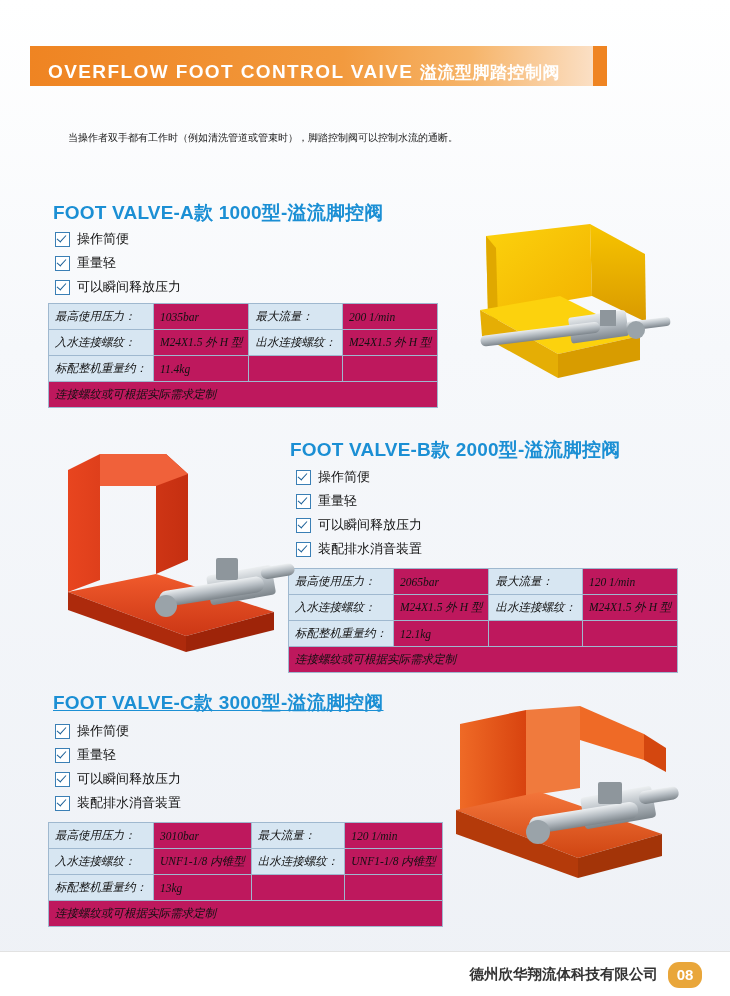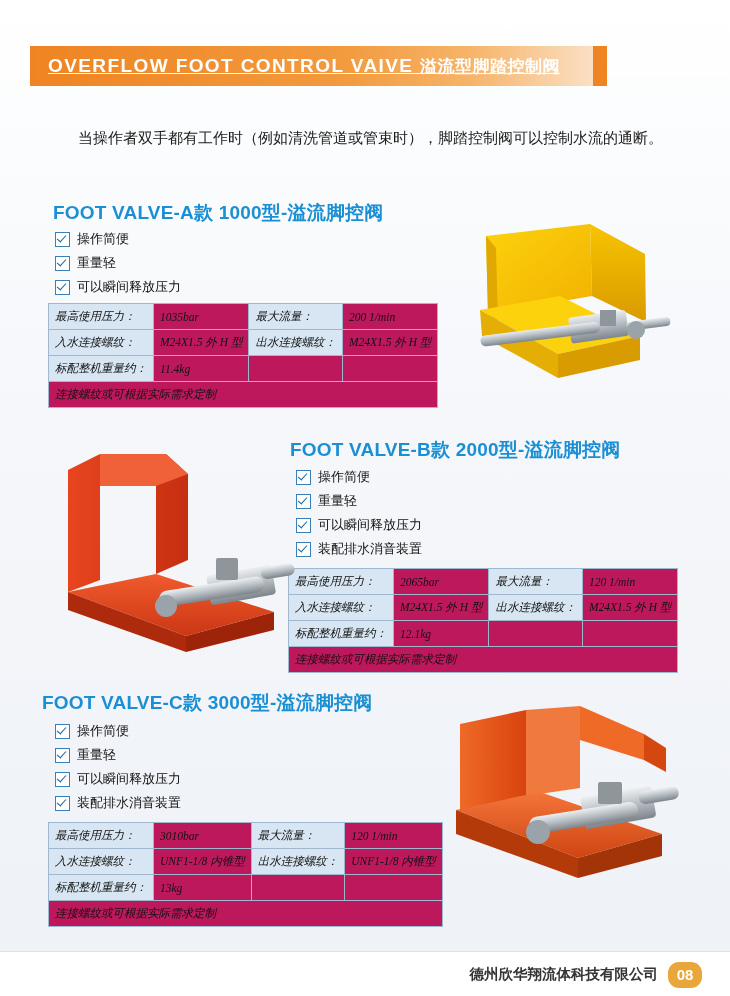--- a/index.html
+++ b/index.html
@@ -41,42 +41,41 @@
     position: absolute;
     left: 563px;
     top: 0;
     width: 14px;
     height: 40px;
     background: #ef8422;
   }
   .header-text {
     position: absolute;
     left: 18px;
-    top: 0;
+    top: 6px;
     height: 40px;
     line-height: 40px;
     color: #ffffff;
     font-size: 19px;
     font-weight: bold;
     letter-spacing: 1.4px;
     white-space: nowrap;
-    text-decoration: underline;
   }
   .header-text .cn {
     font-size: 17px;
     letter-spacing: 0.5px;
   }
 
   
   .intro {
     position: absolute;
     left: 48px;
     top: 124px;
     width: 620px;
-    font-size: 15px;
+    font-size: 10px;
     line-height: 28px;
     color: #1a1a1a;
     text-indent: 2em;
   }
 
   
   .sec-title {
     position: absolute;
     font-size: 19px;
     font-weight: bold;
@@ -344,21 +343,21 @@
     <polygon points="30,152 118,134 236,172 148,196" fill="url(#red2)"></polygon>
     <polygon points="30,152 30,170 148,212 148,196" fill="#ad2a0c"></polygon>
     <polygon points="148,196 236,172 236,190 148,212" fill="#9e2409"></polygon>
     <rect x="168" y="136" width="66" height="30" rx="4" fill="url(#steel2)" transform="rotate(-10 168 136)"></rect>
     <rect x="120" y="152" width="106" height="16" rx="8" fill="url(#steel2)" transform="rotate(-9 120 152)"></rect>
     <rect x="222" y="128" width="34" height="12" rx="6" fill="url(#steel2)" transform="rotate(-9 222 128)"></rect>
     <rect x="178" y="118" width="22" height="22" rx="2" fill="#8e969c"></rect>
     <circle cx="128" cy="166" r="11" fill="#9aa3a9"></circle>
   </svg>
 
-  <div class="sec-title" style="left:42px; top:690px;">FOOT VALVE-C款  3000型-溢流脚控阀</div>
+  <div class="sec-title" style="left:53px; top:690px;text-decoration:underline;">FOOT VALVE-C款  3000型-溢流脚控阀</div>
 
   <div class="bullets" style="left:55px; top:722px;">
     <div class="bullet">
       <span class="chk"></span>
       <span>操作简便</span>
     </div>
     <div class="bullet">
       <span class="chk"></span>
       <span>重量轻</span>
     </div>

